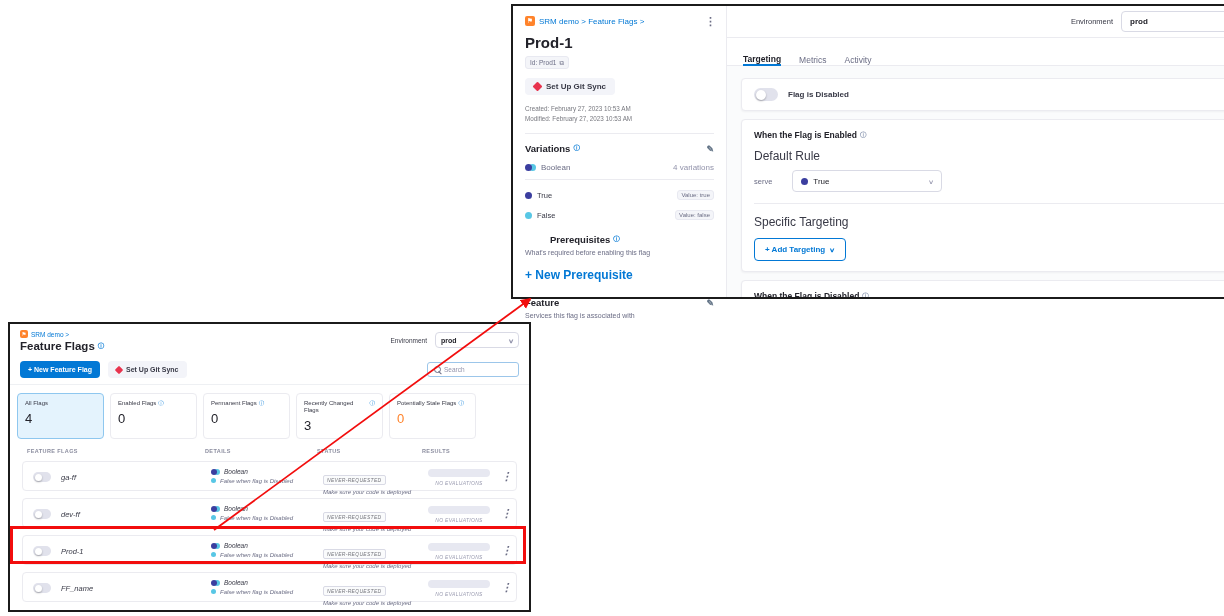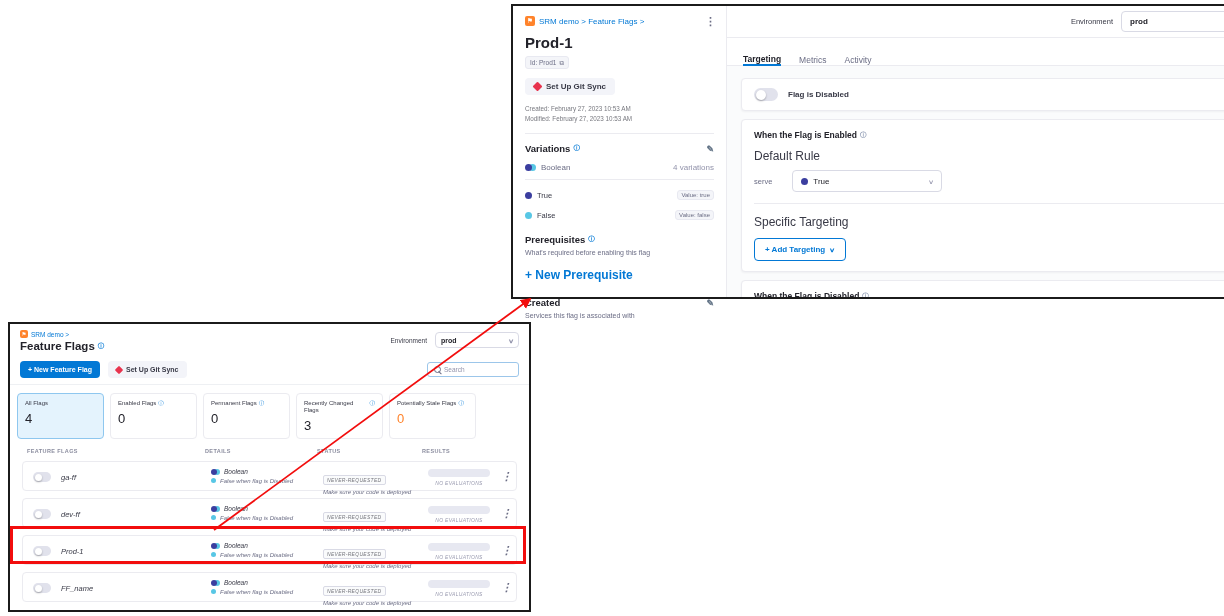--- a/index.html
+++ b/index.html
@@ -178,30 +178,30 @@
       <span class="dot true"></span>
       <span>True</span>
       <span class="chip">Value: true</span>
     </div>
     <div class="var-row">
       <span class="dot false"></span>
       <span>False</span>
       <span class="chip">Value: false</span>
     </div>
 
-    <div class="sec-head" style="margin-top:14px;">
+    <div class="sec-head" style="margin-top:14px;margin-left:25px;">
       <span>Prerequisites</span>
       <span class="info">ⓘ</span>
     </div>
     <div class="sec-desc">What's required before enabling this flag</div>
 
     <span class="link" style="margin-top:12px;">+ New Prerequisite</span>
 
     <div class="sec-head" style="margin-top:14px;">
-      <span>Created</span>
+      <span>Feature</span>
       <span class="pencil right">✎</span>
     </div>
     <div class="sec-desc">Services this flag is associated with</div>
   </div>
 
   <div class="dp-right">
     <div class="dp-envbar">
       <span class="env-label">Environment</span>
       <div class="select env-select">
         <span>prod</span>

